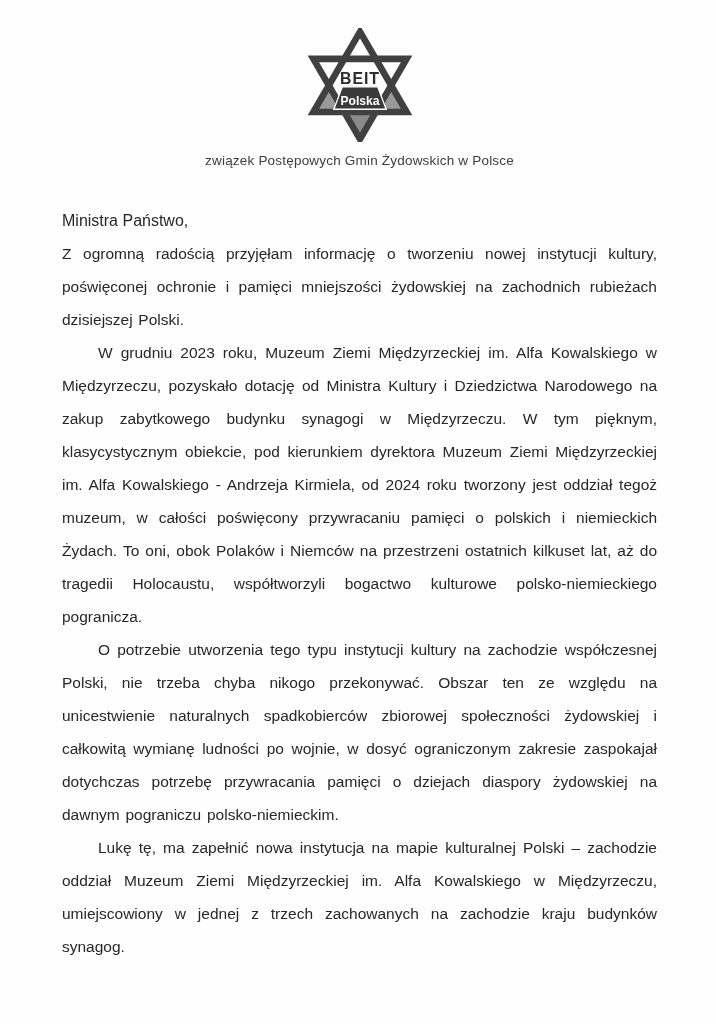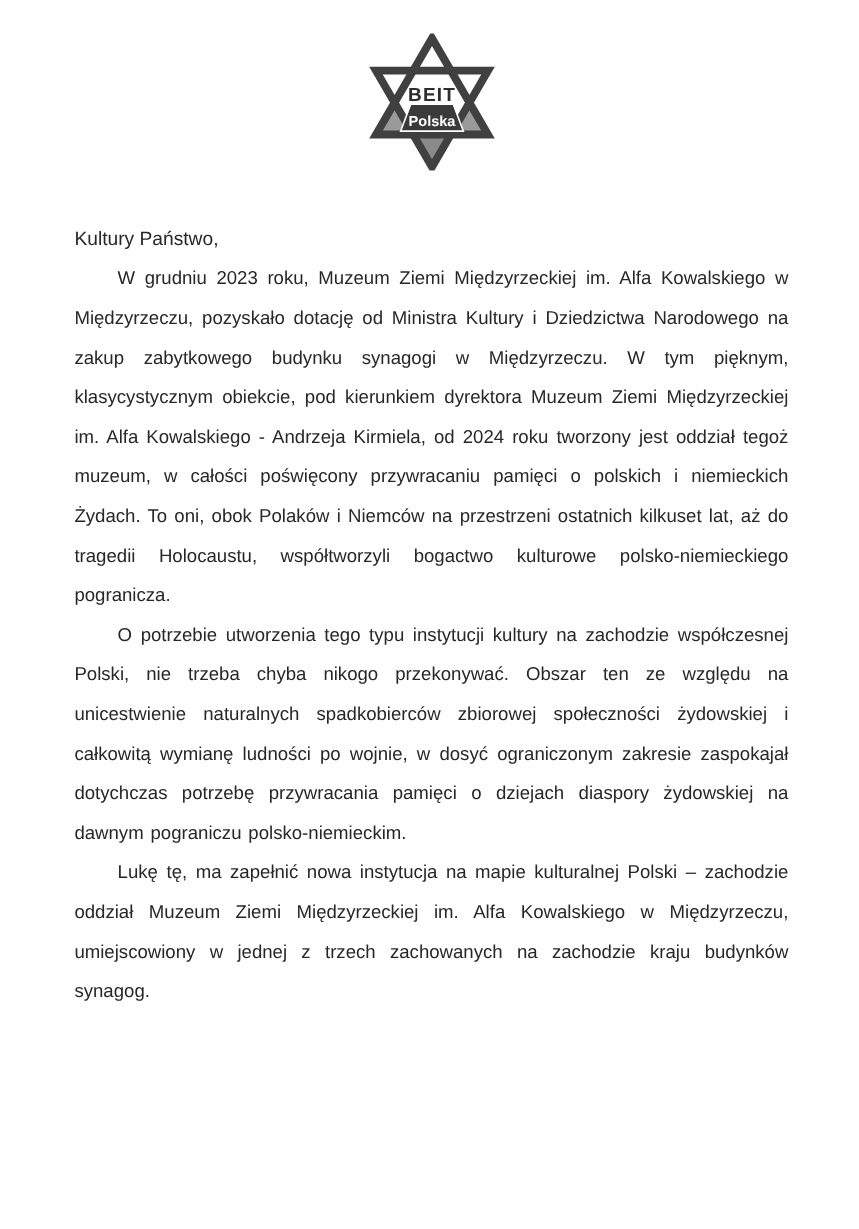--- a/index.html
+++ b/index.html
@@ -77,24 +77,26 @@
       <polygon points="60,4 10,90 110,90" fill="none" stroke="#404040" stroke-width="7"></polygon>
       <polygon points="10,33 110,33 60,119" fill="none" stroke="#404040" stroke-width="7"></polygon>
 
       <polygon points="41,63 79,63 88,87 32,87" fill="#3a3a3a" stroke="#ffffff" stroke-width="1.4"></polygon>
 
       <text x="60" y="60" text-anchor="middle" class="beit-text">BEIT</text>
       <text x="60" y="82" text-anchor="middle" class="polska-text">Polska</text>
     </svg>
   </div>
 
+  <div class="org-subtitle">związek Postępowych Gmin Żydowskich w Polsce</div>
 
   <div class="letter">
-    <p class="salutation">Kultury Państwo,</p>
+    <p class="salutation">Ministra Państwo,</p>
 
+    <p class="body-par">Z ogromną radością przyjęłam informację o tworzeniu nowej instytucji kultury, poświęconej ochronie i pamięci mniejszości żydowskiej na zachodnich rubieżach dzisiejszej Polski.</p>
 
     <p class="body-par indent">W grudniu 2023 roku, Muzeum Ziemi Międzyrzeckiej im. Alfa Kowalskiego w Międzyrzeczu, pozyskało dotację od Ministra Kultury i Dziedzictwa Narodowego na zakup zabytkowego budynku synagogi w Międzyrzeczu. W tym pięknym, klasycystycznym obiekcie, pod kierunkiem dyrektora Muzeum Ziemi Międzyrzeckiej im. Alfa Kowalskiego - Andrzeja Kirmiela, od 2024 roku tworzony jest oddział tegoż muzeum, w całości poświęcony przywracaniu pamięci o polskich i niemieckich Żydach. To oni, obok Polaków i Niemców na przestrzeni ostatnich kilkuset lat, aż do tragedii Holocaustu, współtworzyli bogactwo kulturowe polsko-niemieckiego pogranicza.</p>
 
     <p class="body-par indent">O potrzebie utworzenia tego typu instytucji kultury na zachodzie współczesnej Polski, nie trzeba chyba nikogo przekonywać. Obszar ten ze względu na unicestwienie naturalnych spadkobierców zbiorowej społeczności żydowskiej i całkowitą wymianę ludności po wojnie, w dosyć ograniczonym zakresie zaspokajał dotychczas potrzebę przywracania pamięci o dziejach diaspory żydowskiej na dawnym pograniczu polsko-niemieckim.</p>
 
     <p class="body-par indent">Lukę tę, ma zapełnić nowa instytucja na mapie kulturalnej Polski – zachodzie oddział Muzeum Ziemi Międzyrzeckiej im. Alfa Kowalskiego w Międzyrzeczu, umiejscowiony w jednej z trzech zachowanych na zachodzie kraju budynków synagog.</p>
   </div>
 
 </div>
 

